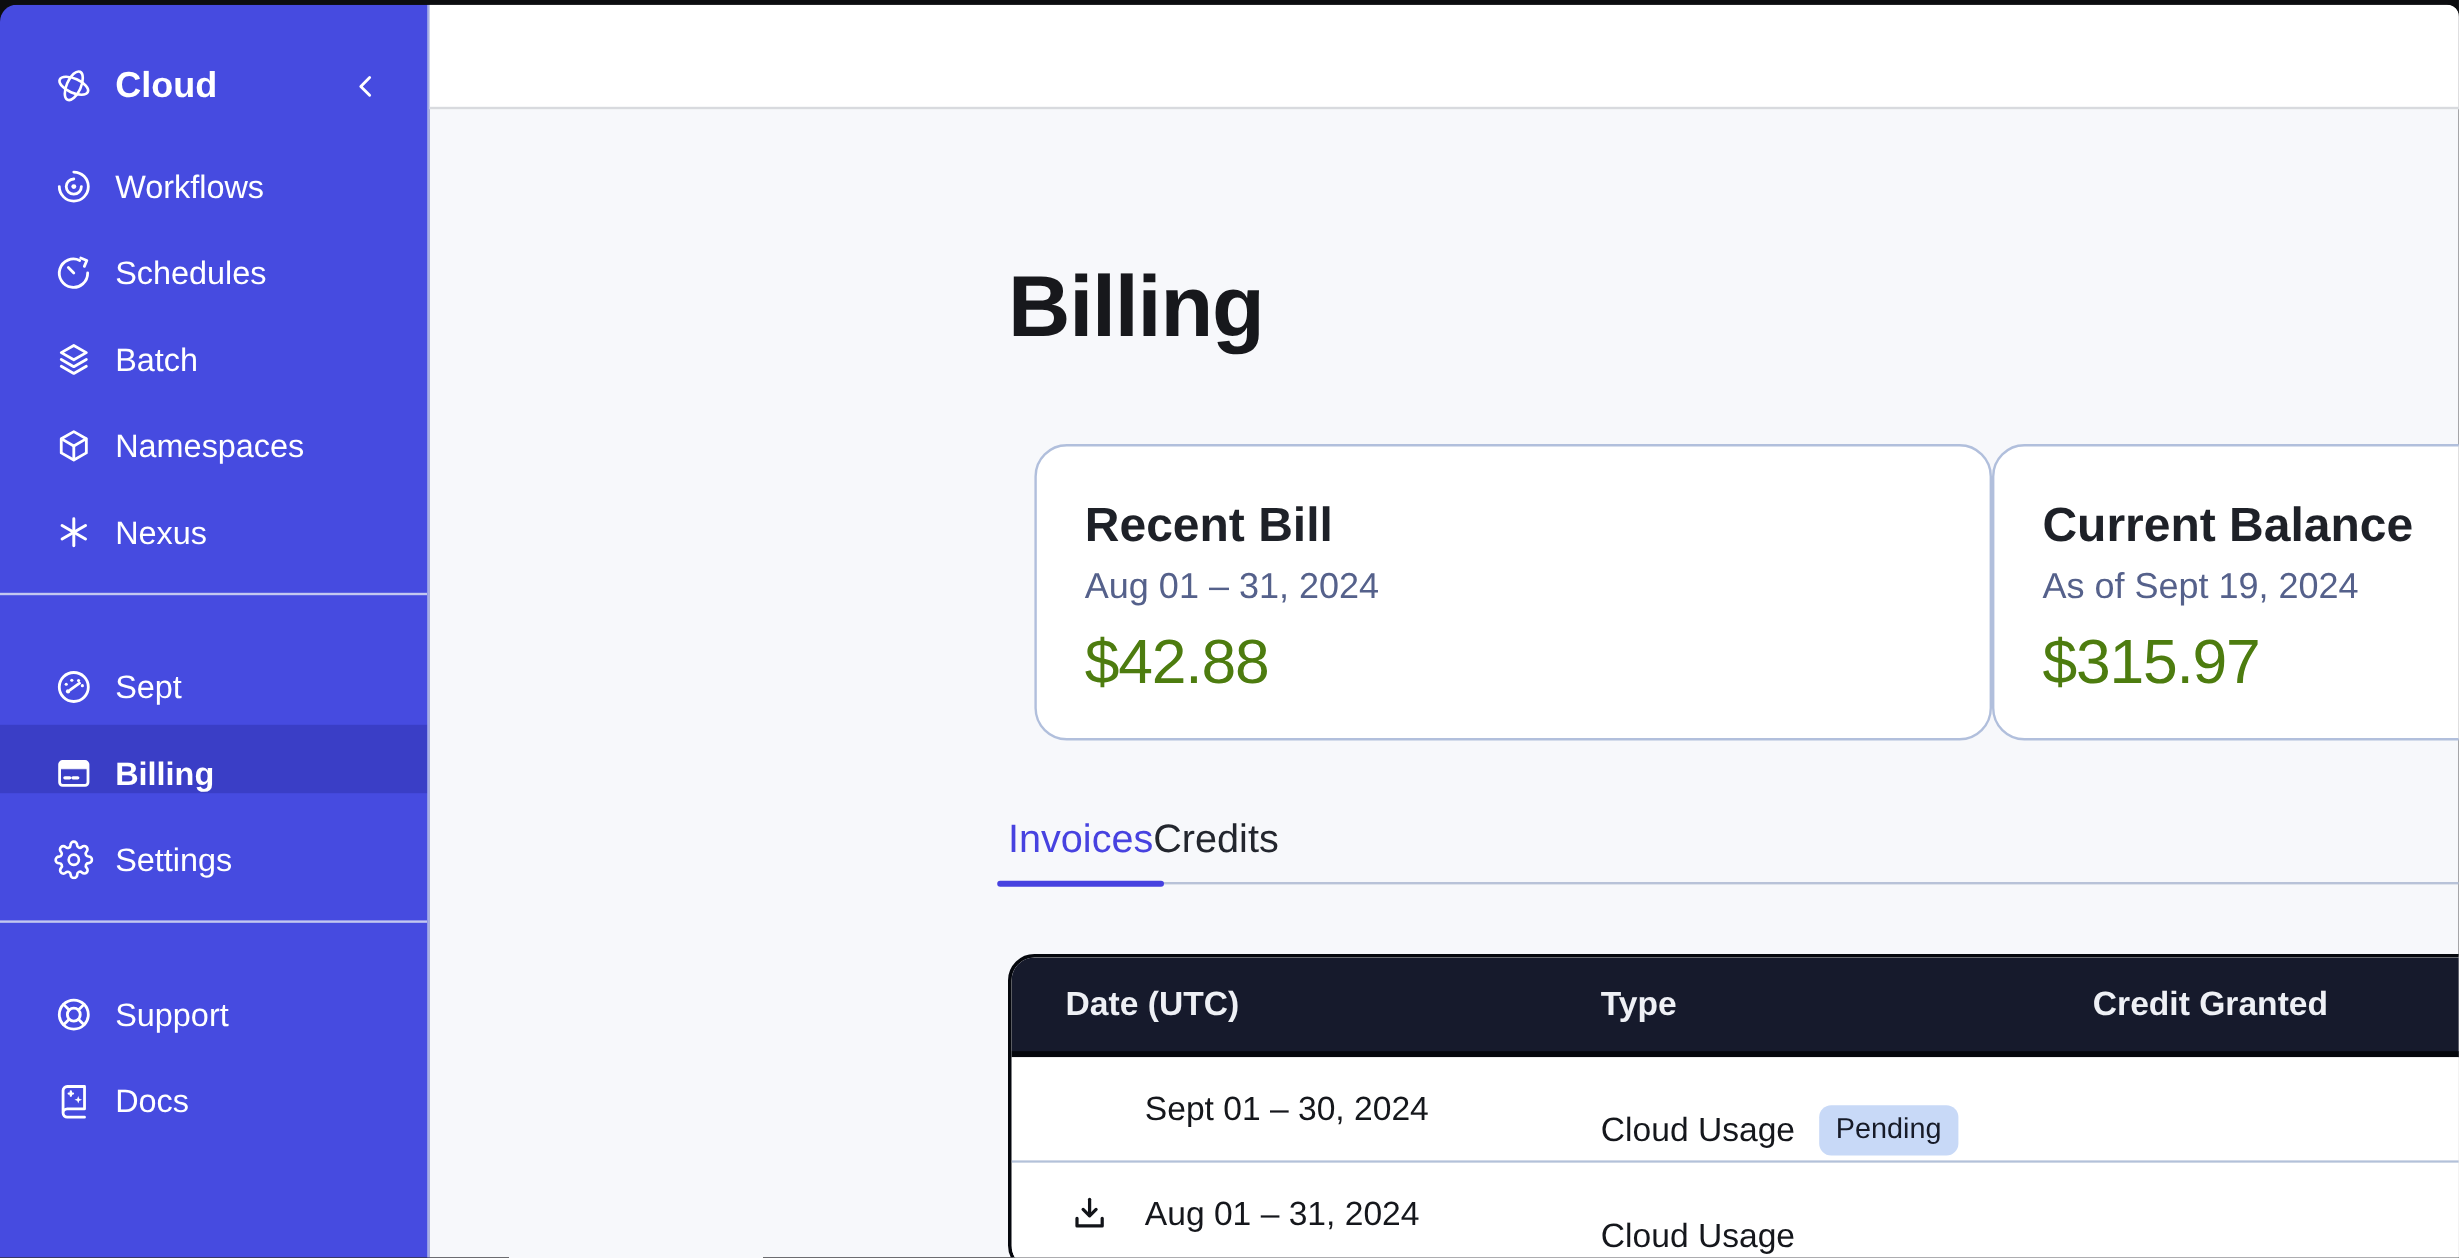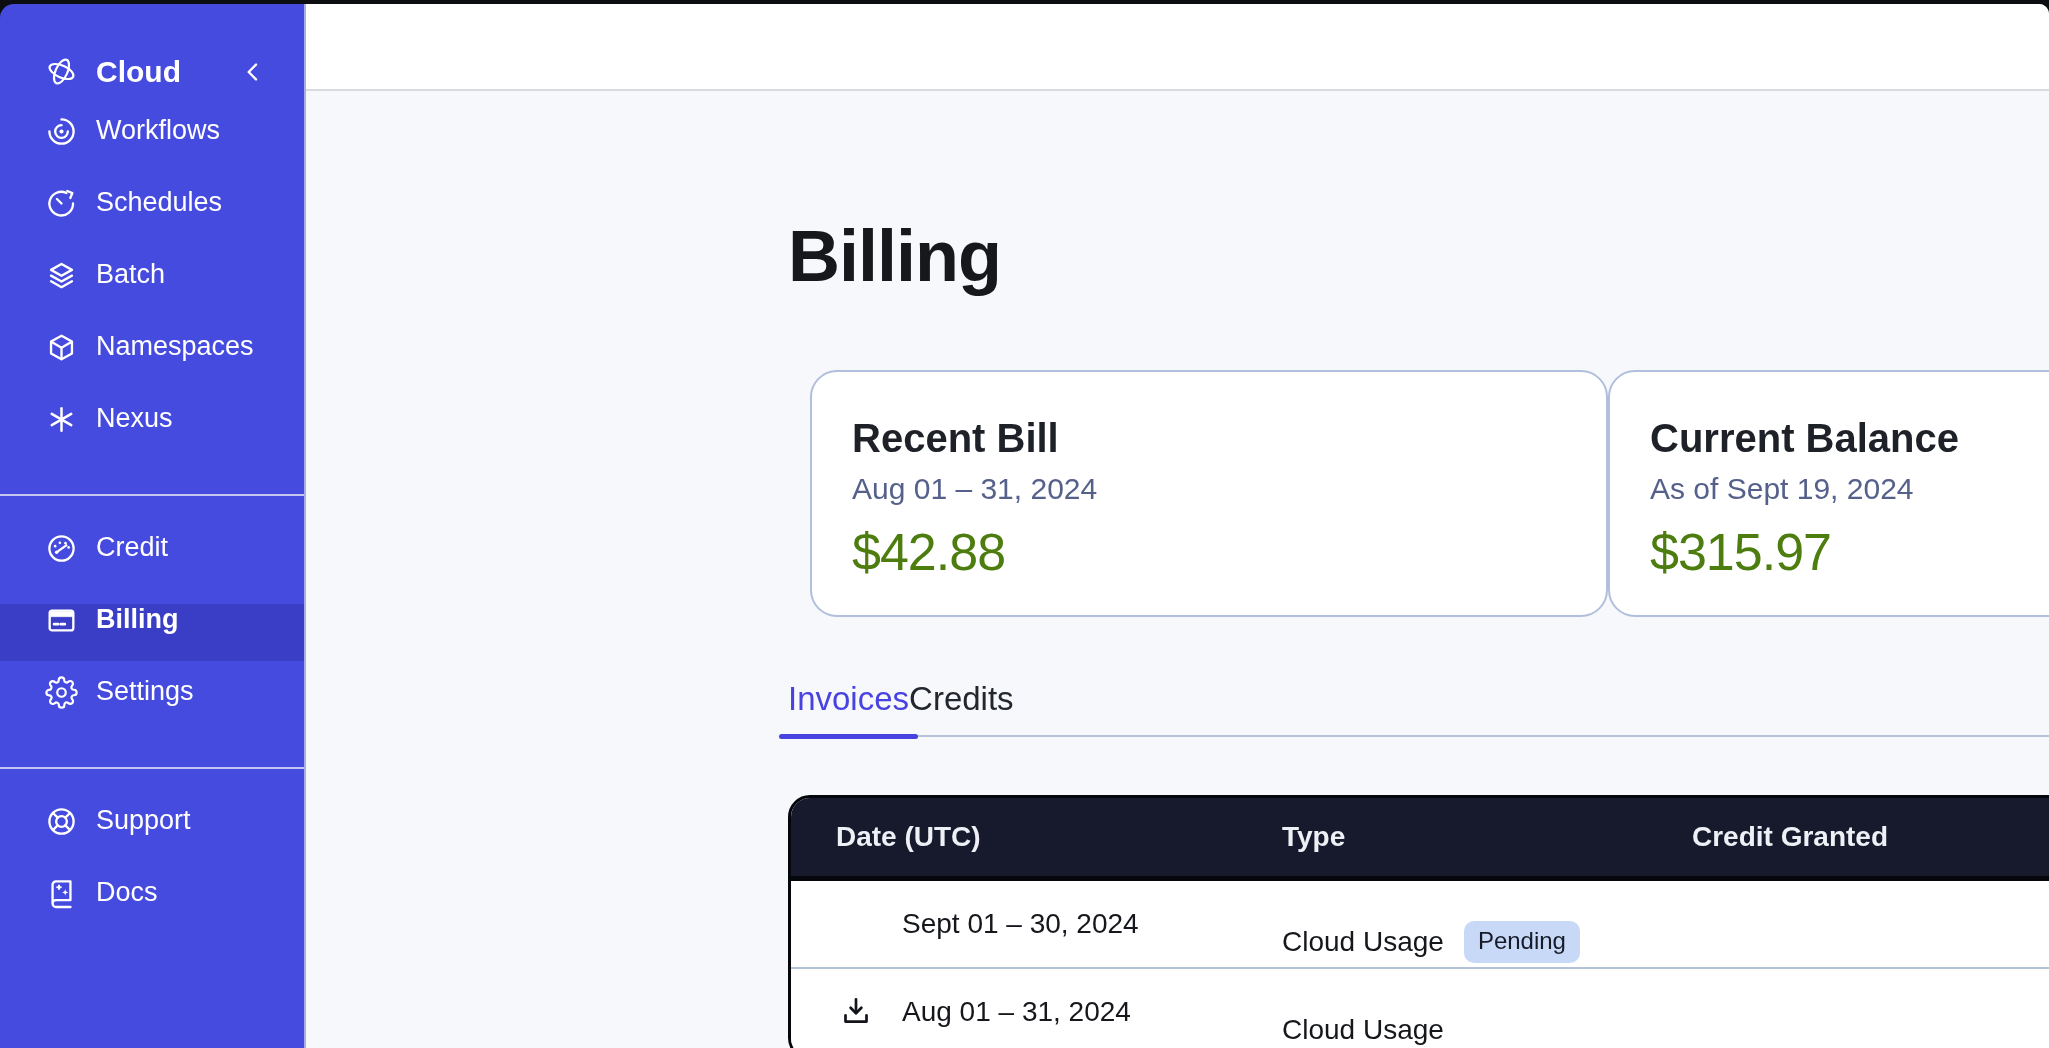--- a/index.html
+++ b/index.html
@@ -10,26 +10,26 @@
     --accent:#4742e0; --tab-inactive:#23262e; --tab-baseline:#b8c2d8;
     --table-border:#05070d; --table-header-bg:#161a2c; --table-header-text:#eef0f5;
     --row-text:#15171c; --row-divider:#b3c1d9; --badge-bg:#c8d9f7; --badge-text:#171b28;
   }
   *{box-sizing:border-box;margin:0;padding:0}
   html,body{width:2049px;height:1048px;overflow:hidden;background:var(--page-bg);
     font-family:"Liberation Sans","DejaVu Sans",sans-serif;}
   .app{position:absolute;top:4px;left:0;width:2049px;height:1044px;display:flex;
     border-top-left-radius:14px;border-top-right-radius:10px;overflow:hidden;}
   
-  .sidebar{width:306px;flex:none;background:var(--sidebar-bg);color:#fff;
+  .sidebar{width:358px;flex:none;background:var(--sidebar-bg);color:#fff;
     border-right:2px solid var(--sidebar-edge);padding-top:39px;overflow:hidden;}
   .brand-row{height:57px;display:flex;align-items:center;gap:18px;
     padding:0 38px 0 45px;margin-bottom:15px;font-size:30px;font-weight:600;cursor:pointer;}
   .brand-row .collapse{margin-left:auto;display:flex;align-items:center;}
-  .nav-item{height:57px;display:flex;align-items:flex-start;gap:18px;padding-left:45px;
+  .nav-item{height:57px;display:flex;align-items:flex-end;gap:18px;padding-left:45px;
     margin-bottom:15px;font-size:27px;font-weight:400;cursor:pointer;white-space:nowrap;}
   .nav-item.active{background:var(--sidebar-active-bg);font-weight:700;}
   .nav-item svg,.brand-row svg.logo{width:33px;height:33px;flex:none;}
   .sb-divider{height:2px;background:var(--sidebar-divider);opacity:.85;margin:34px 0 36px;}
   
   .main{flex:1;min-width:0;display:flex;flex-direction:column;background:var(--content-bg);}
   .topbar{height:87px;flex:none;background:var(--topbar-bg);border-bottom:2px solid var(--topbar-border);}
   .content{flex:1;padding-left:482px;overflow:hidden;position:relative;}
   h1.page-title{margin-top:125px;font-size:72px;line-height:80px;font-weight:600;
     letter-spacing:-1px;color:var(--heading);}
@@ -139,21 +139,21 @@
     <div class="nav-item">
       <svg viewBox="0 0 24 24" fill="none" stroke="currentColor" stroke-width="1.7" stroke-linecap="round">
         <circle cx="12" cy="12" r="8.8"></circle>
         <circle cx="8.5" cy="14.7" r="1.3" fill="currentColor" stroke="none"></circle>
         <path d="M9.8 13.7 L15.5 9.7"></path>
         <circle cx="7.4" cy="10.3" r="0.95" fill="currentColor" stroke="none"></circle>
         <circle cx="10.8" cy="7.9" r="0.95" fill="currentColor" stroke="none"></circle>
         <circle cx="14.9" cy="8.1" r="0.95" fill="currentColor" stroke="none"></circle>
         <circle cx="17.2" cy="11.2" r="0.95" fill="currentColor" stroke="none"></circle>
       </svg>
-      <span>Credit</span>
+      <span>Sept</span>
     </div>
 
     <div class="nav-item active">
       <svg viewBox="0 0 24 24" fill="none" stroke="currentColor" stroke-width="1.7" stroke-linecap="round">
         <rect x="3.4" y="4.8" width="17.2" height="14.4" rx="1.8"></rect>
         <path d="M3.8 5.6 h16.4 v3.6 H3.8 Z" fill="currentColor" stroke="currentColor" stroke-width="0.5"></path>
         <path d="M6.6 14.7 h2.9 M11.5 14.7 h2.9" stroke-width="2"></path>
       </svg>
       <span>Billing</span>
     </div>

